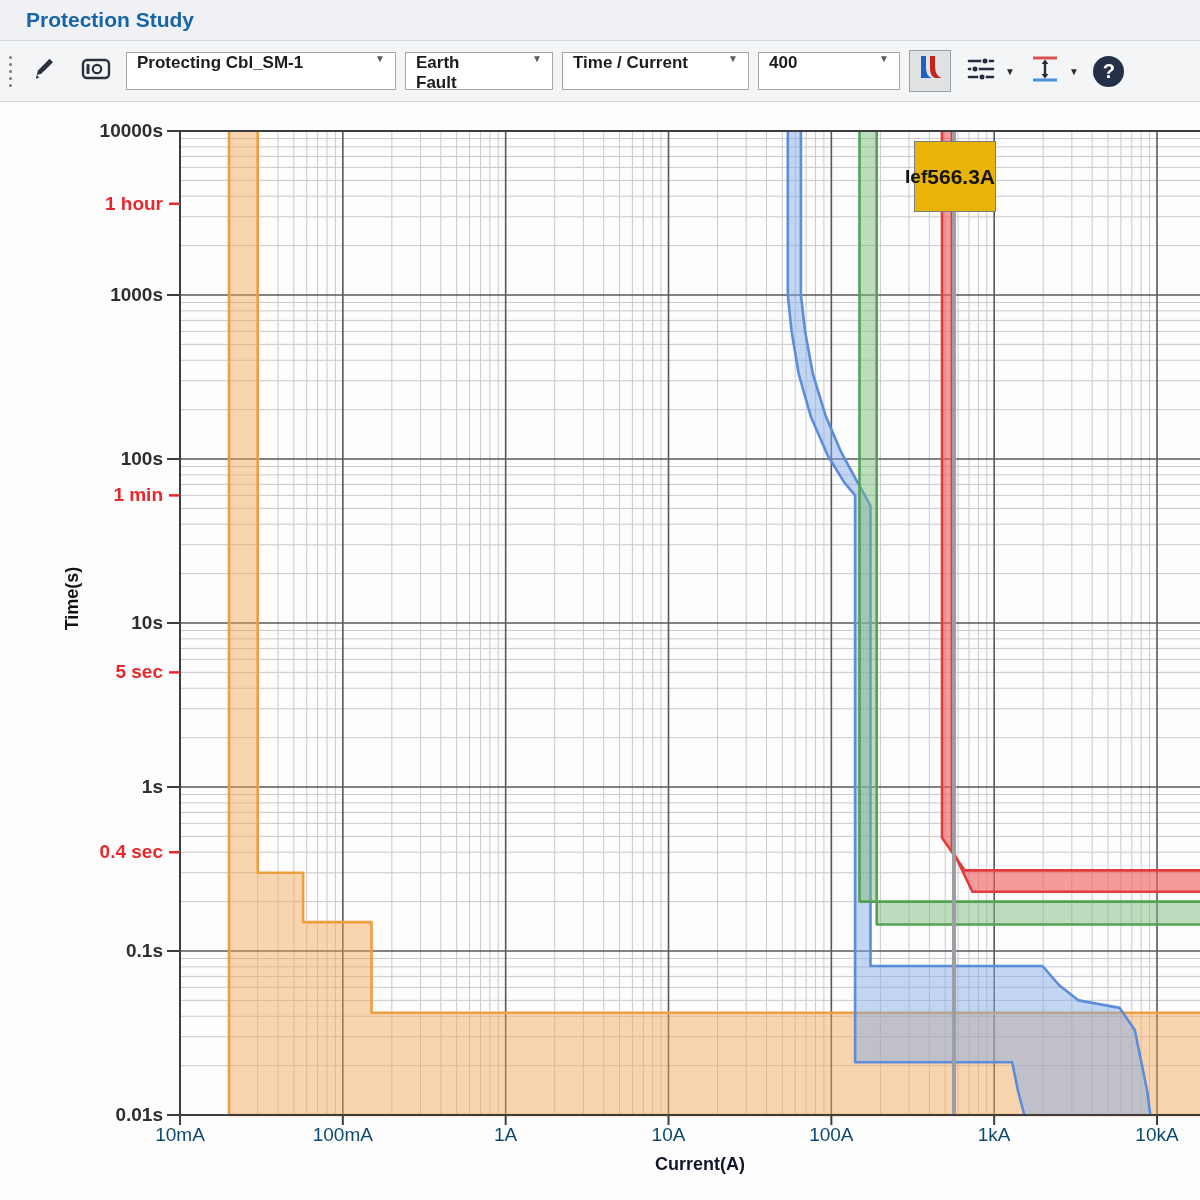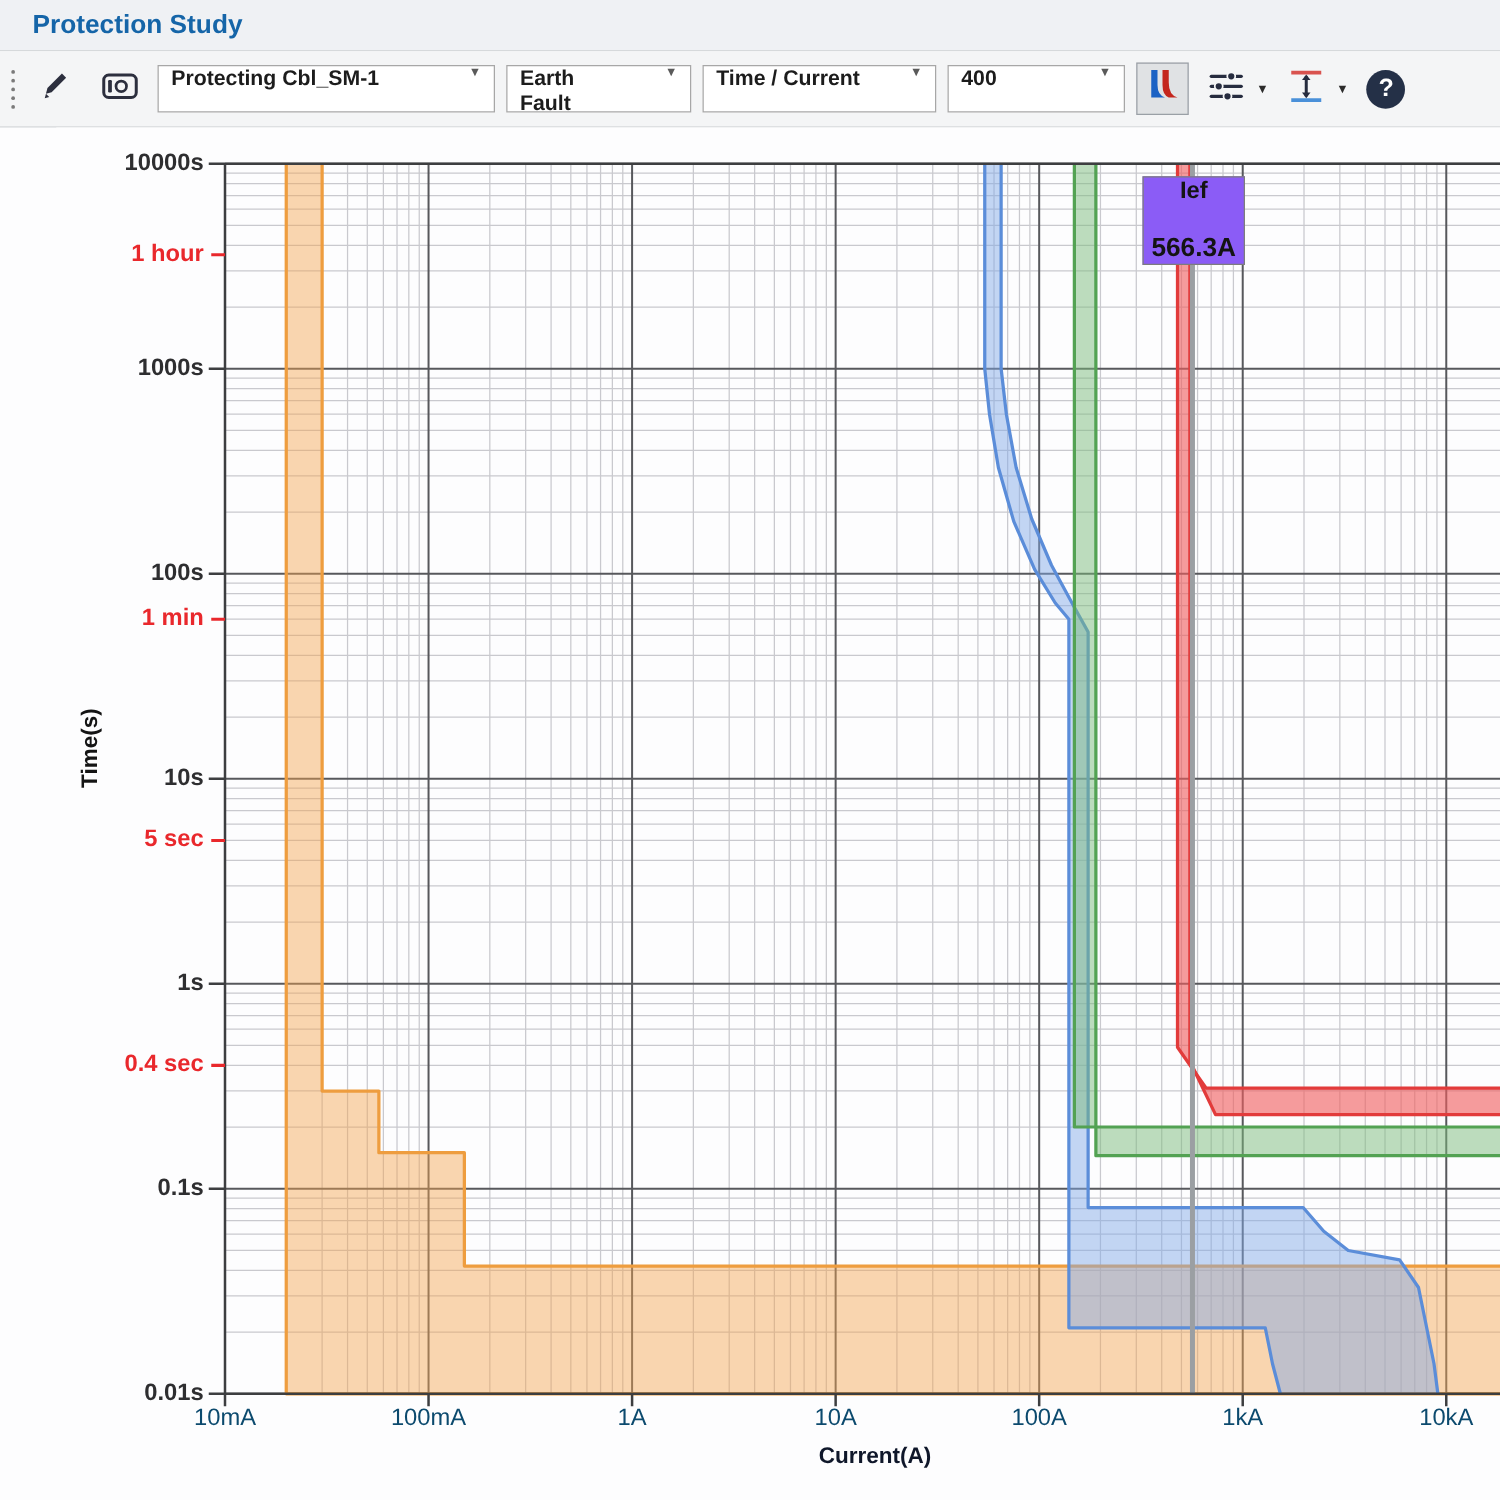--- a/index.html
+++ b/index.html
@@ -25,23 +25,23 @@
   #plot{position:absolute;left:0;top:0;}
   .ylab{position:absolute;left:0;width:118px;text-align:right;font-size:19px;
     font-weight:700;color:#2e2e30;line-height:24px;}
   .ylab.red{color:#e9282c;}
   .xlab{position:absolute;width:140px;text-align:center;font-size:19px;
     font-weight:400;color:#0c4a6e;}
   .ytitle{position:absolute;left:-33px;top:486px;width:120px;text-align:center;
     font-size:18px;font-weight:700;color:#141414;transform:rotate(-90deg);}
   .xtitle{position:absolute;left:590px;top:1052px;width:130px;text-align:center;
     font-size:18px;font-weight:700;color:#0f172a;}
-  .ief-box{position:absolute;left:869px;top:39px;width:80px;height:69px;background:#8b5cf6;
-    border:1px solid #7d7d7d;display:flex;flex-direction:column;align-items:center;
-    justify-content:space-between;color:#141414;}
+  .ief-box{position:absolute;left:869px;top:39px;width:80px;height:69px;background:#eab308;
+    border:1px solid #7d7d7d;display:flex;flex-direction:row;align-items:center;
+    justify-content:flex-end;color:#141414;}
   .ief-box .l1{font-size:19px;font-weight:600;}
   .ief-box .l2{font-size:21px;font-weight:600;}
 </style>
 </head>
 <body>
 
 <div class="titlebar">
   <span>Protection Study</span>
 </div>
 

